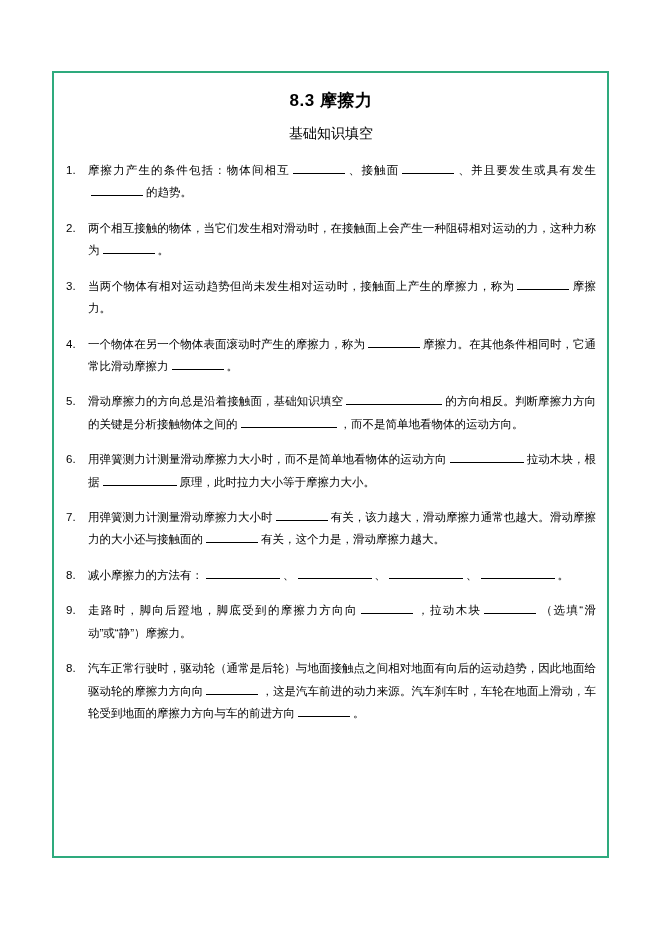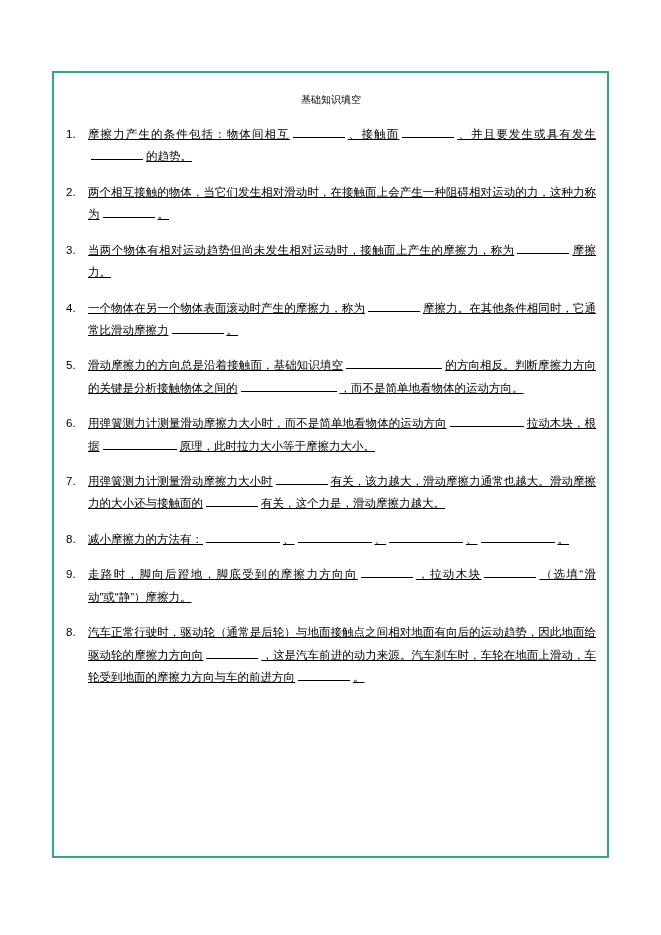--- a/index.html
+++ b/index.html
@@ -40,21 +40,21 @@
   .doc-title {
     text-align: center;
     font-size: 17px;
     font-weight: bold;
     color: #000000;
     margin: 9px 0 0 0;
     letter-spacing: 0.5px;
   }
   .doc-subtitle {
     text-align: center;
-    font-size: 10px;
+    font-size: 14px;
     color: #000000;
     margin: 13px 0 0 0;
   }
   .q-list {
     margin: 16px 0 0 0;
     padding: 0;
   }
   .q-item {
     display: flex;
     font-size: 11.5px;
@@ -65,39 +65,39 @@
   .q-num {
     width: 22px;
     flex: 0 0 22px;
     text-align: left;
     font-size: 11.5px;
     line-height: 1.95;
   }
   .q-body {
     flex: 1 1 auto;
     text-align: justify;
-    text-decoration: underline;
   }
   .blank {
     display: inline-block;
     border-bottom: 1px solid #000000;
     vertical-align: baseline;
     height: 0.95em;
     margin: 0 3px;
   }
   .b-md { width: 52px; }
   .b-lg { width: 74px; }
   .b-xl { width: 96px; }
 </style>
 </head>
 <body>
 
 <div class="page">
   <div class="doc-border"></div>
   <div class="content">
+    <div class="doc-title">8.3 摩擦力</div>
     <div class="doc-subtitle">基础知识填空</div>
     <div class="q-list">
         <div class="q-item">
           <div class="q-num">1.</div>
           <div class="q-body"><span>摩擦力产生的条件包括：物体间相互</span><span class="blank b-md"></span><span>、接触面</span><span class="blank b-md"></span><span>、并且要发生或具有发生</span><span class="blank b-md"></span><span>的趋势。</span></div>
         </div>
         <div class="q-item">
           <div class="q-num">2.</div>
           <div class="q-body"><span>两个相互接触的物体，当它们发生相对滑动时，在接触面上会产生一种阻碍相对运动的力，这种力称为</span><span class="blank b-md"></span><span>。</span></div>
         </div>

